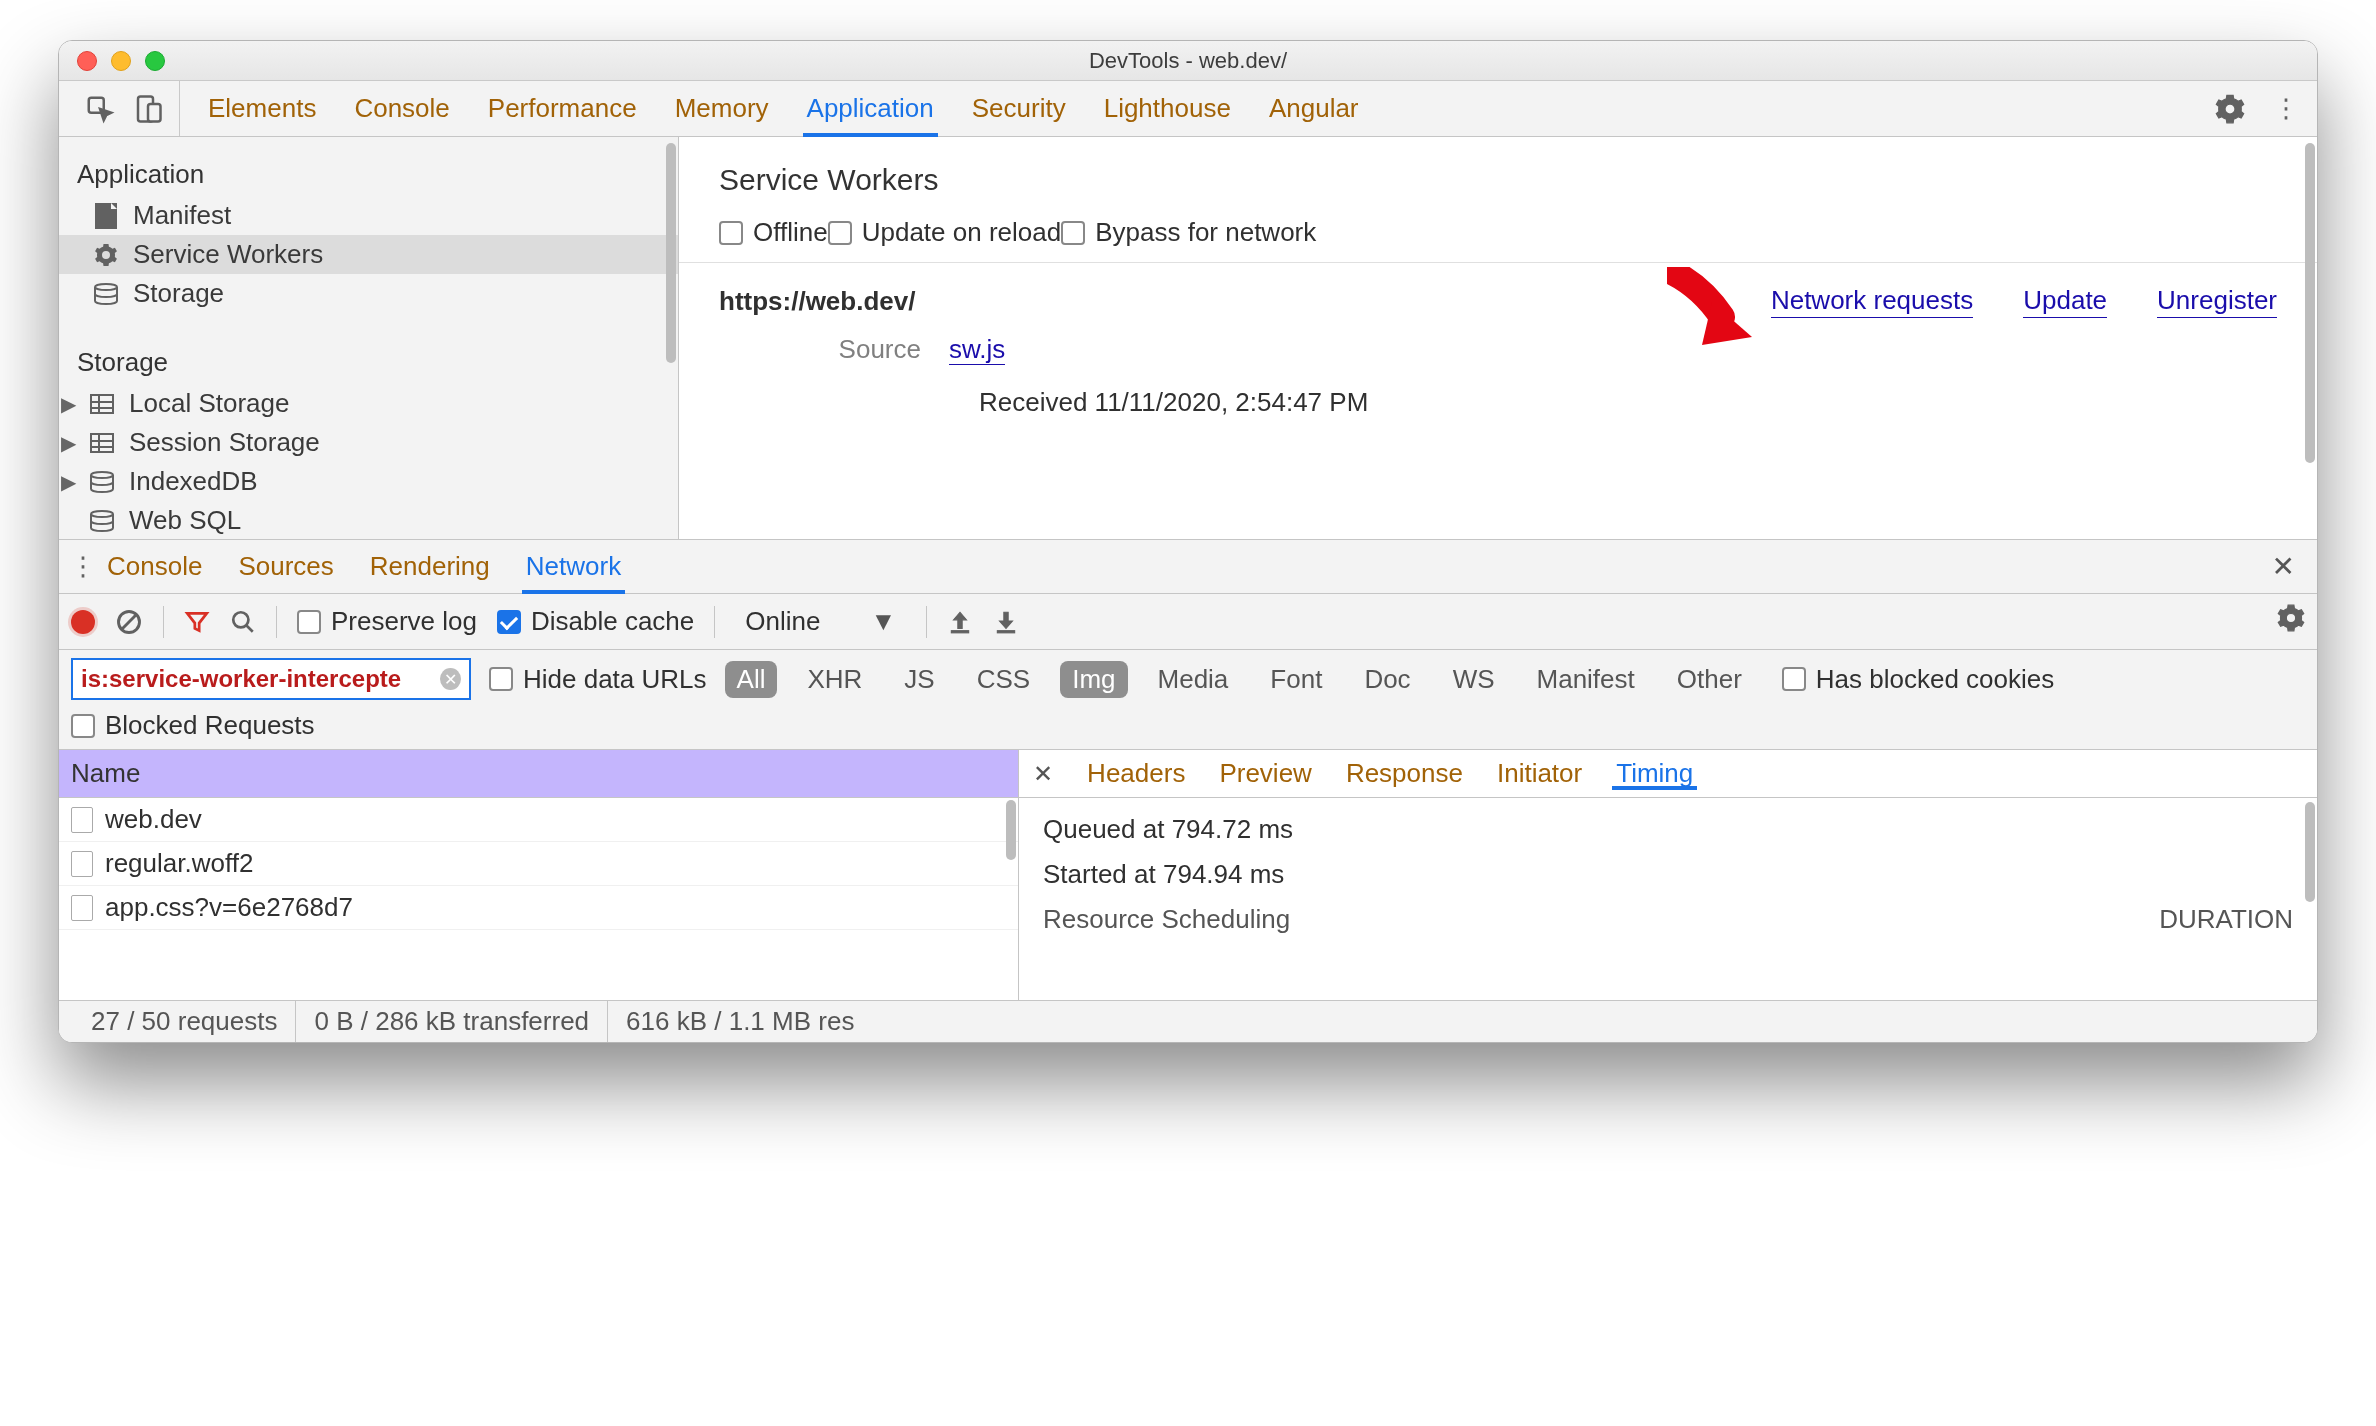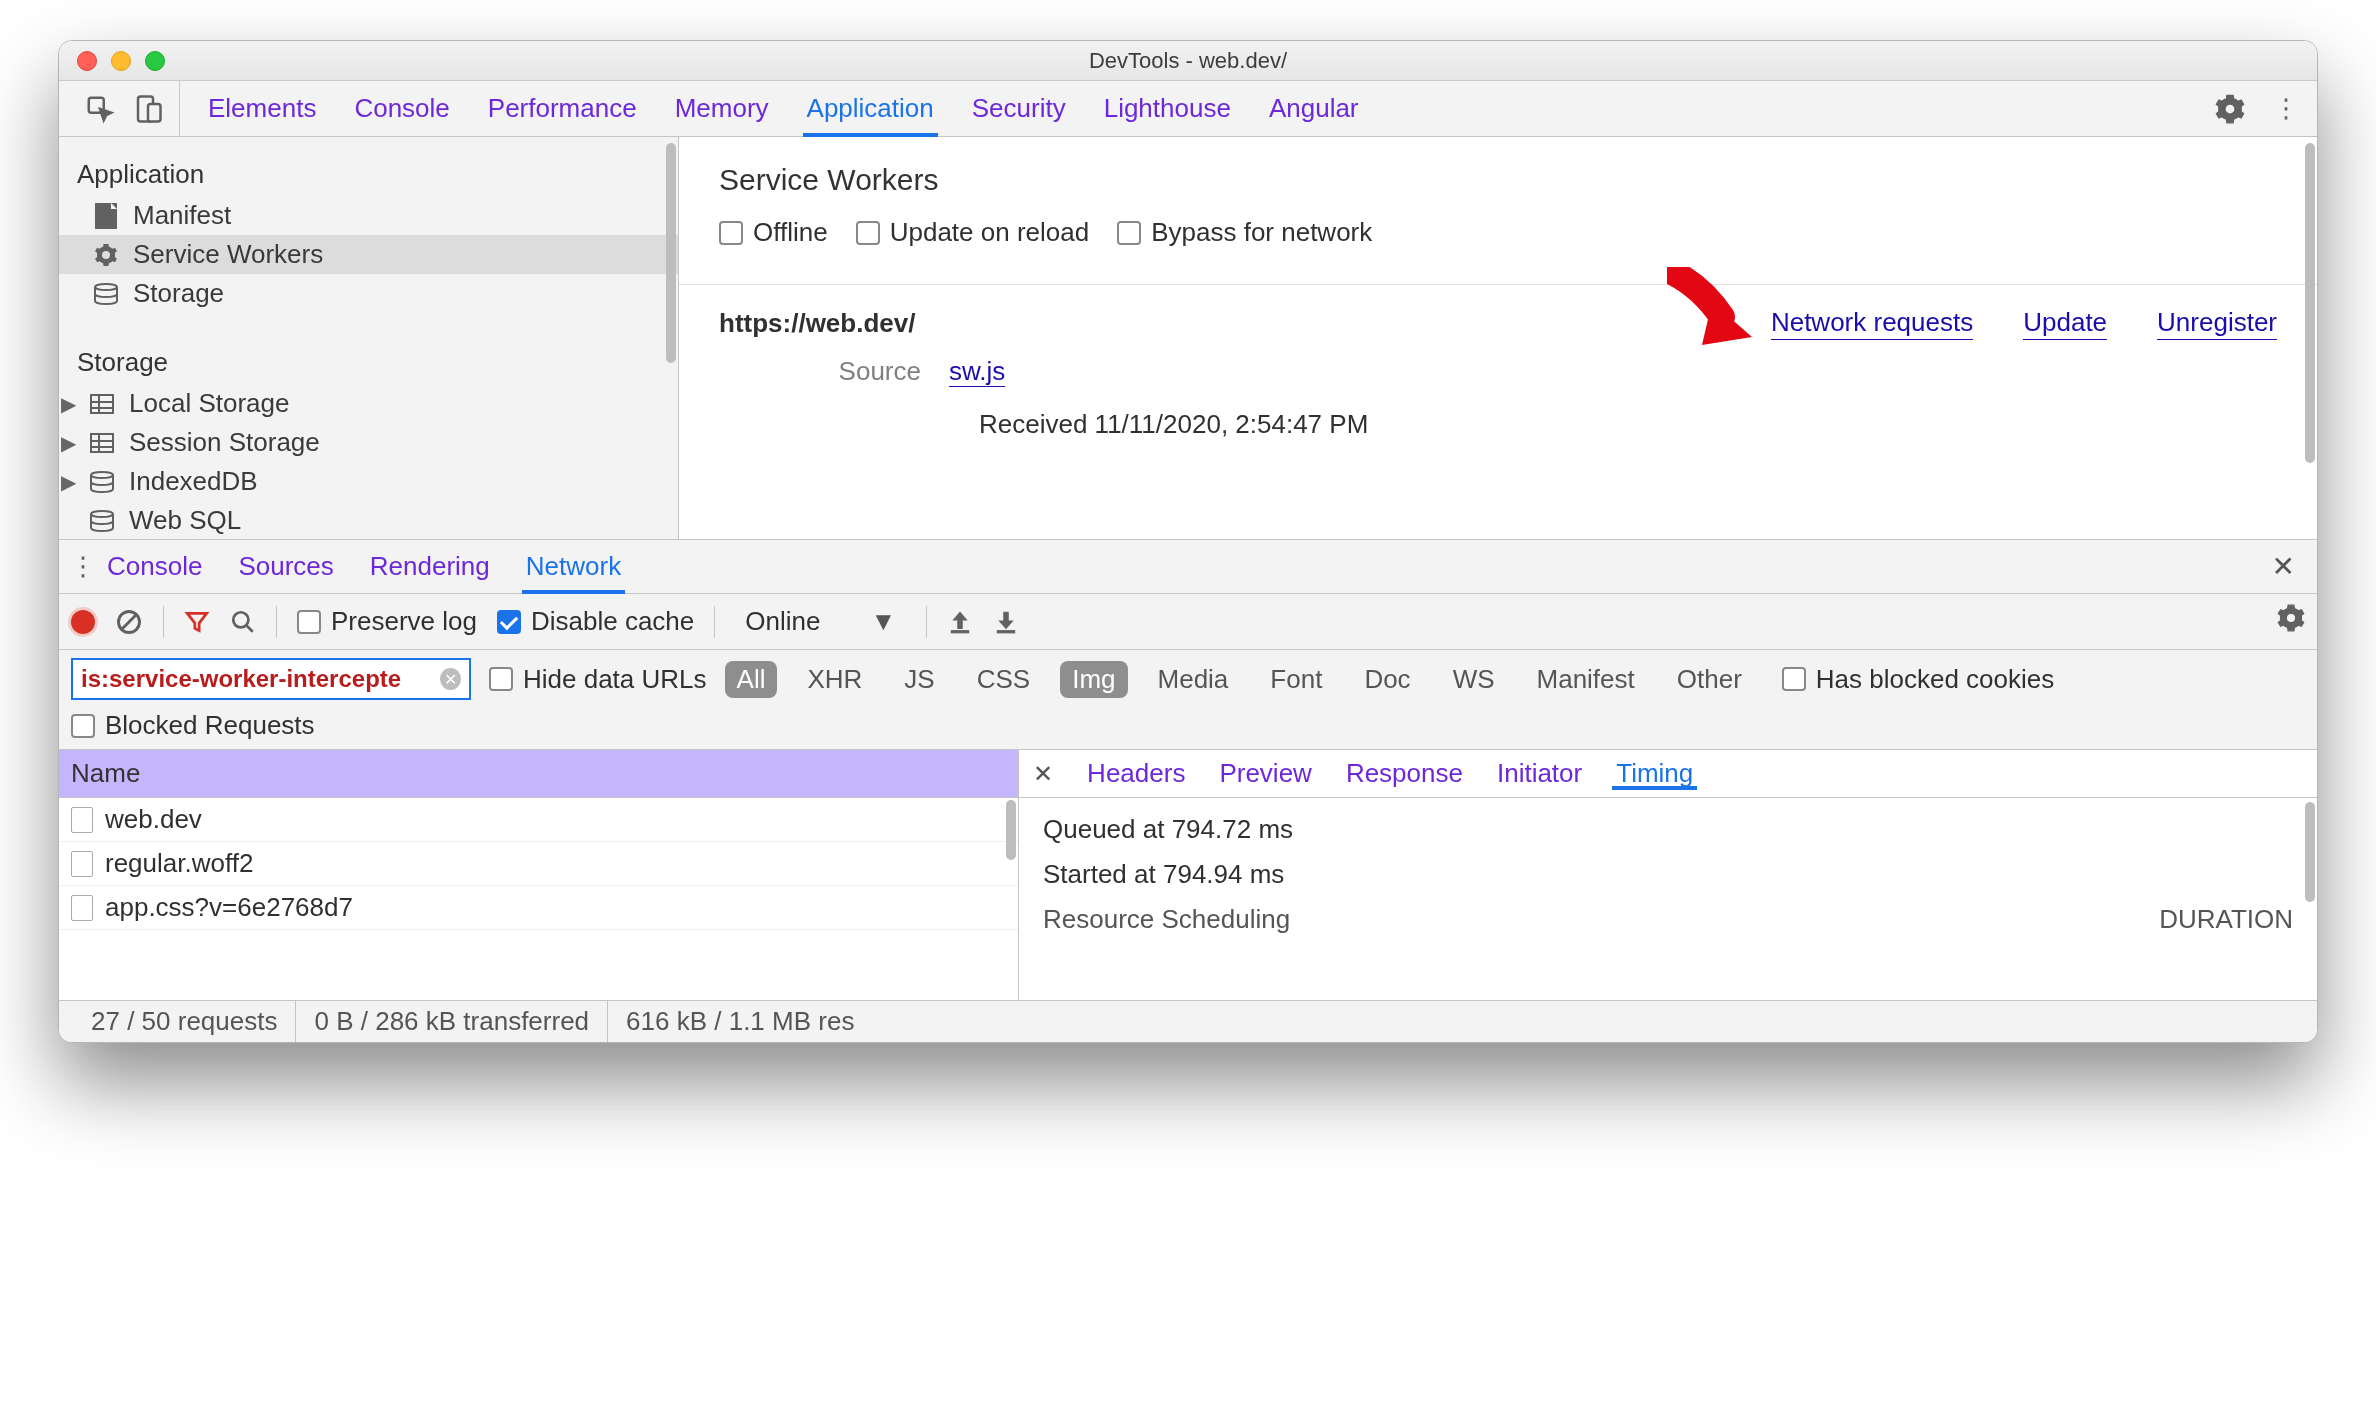--- a/index.html
+++ b/index.html
@@ -11,39 +11,39 @@
   .traffic { display: flex; gap: 14px; margin-left: 18px; }
   .tl-dot { width: 20px; height: 20px; border-radius: 50%; }
   .tl-close { background:#ff5f57; border:1px solid #e14239; }
   .tl-min   { background:#febc2e; border:1px solid #e1a11b; }
   .tl-max   { background:#28c840; border:1px solid #1baa32; }
   .title { position:absolute; left:0; right:0; text-align:center; font-size:22px; color:#3d3d3d; }
   
   .tabstrip { height: 56px; background:#f3f3f3; border-bottom: 1px solid #c5c5c5; display:flex; align-items:center; padding: 0 10px; }
   .ts-icons { display:flex; align-items:center; gap: 18px; padding:0 16px; border-right:1px solid #c9c9c9; height:100%; }
   .tabs { display:flex; align-items:stretch; gap: 38px; padding-left: 28px; height:100%; }
-  .tab { display:flex; align-items:center; color:#6d28d9; cursor:pointer; white-space:nowrap; }
+  .tab { display:flex; align-items:center; color:#a16207; cursor:pointer; white-space:nowrap; }
   .tab.active { color:#1a73e8; position:relative; }
   .tab.active::after { content:""; position:absolute; bottom:-1px; left:-4px; right:-4px; height:4px; background:#1a73e8; }
   .ts-right { margin-left:auto; display:flex; align-items:center; gap: 28px; padding-right:12px; }
   
   .split { flex:1; display:flex; min-height:0; }
   .sidebar { width: 620px; background:#f3f3f3; border-right:1px solid #c5c5c5; overflow-y:auto; position:relative; }
   .sidebar-inner { padding: 10px 0 10px 0; height: 520px; overflow:hidden; }
   .sb-section { padding: 12px 18px 6px 18px; color:#333; font-size:26px; }
   .sb-item { display:flex; align-items:center; gap:14px; padding: 4px 18px 4px 34px; color:#3a3a3a; cursor:pointer; }
   .sb-item.selected { background:#dcdcdc; }
   .sb-sub { padding-left: 20px; }
   .tri { margin-left:-18px; width:14px; text-align:center; color:#666; font-size:20px; }
   .sb-icon { width:26px; height:26px; display:inline-flex; align-items:center; justify-content:center; color:#616161; }
   
   .main { flex:1; overflow:auto; position:relative; }
   .sw-panel { padding: 26px 40px; }
   .sw-title { font-size:30px; color:#333; margin-bottom: 20px; }
-  .sw-checks { display:flex; align-items:center; gap: 28px; margin-bottom: 36px; }
+  .sw-checks { display:flex; align-items:center; margin-bottom: 14px; }
   .chk { display:flex; align-items:center; gap:10px; }
   .chk-box { width:24px; height:24px; border:2px solid #888; border-radius:4px; background:#fff; }
   .sw-divider { height:1px; background:#e0e0e0; margin: 10px -40px 22px -40px; }
   .sw-origin-row { display:flex; align-items:center; }
   .sw-origin-row .links { margin-left:auto; display:flex; gap:50px; }
   .sw-origin-row a, .link { color:#1a0dab; cursor:pointer; border-bottom:1px solid #1a0dab; padding-bottom:1px; }
   .kv { display:flex; margin-top: 16px; }
   .kv-label { width:230px; text-align:right; padding-right: 28px; color:#808080; }
   .kv-val a { color:#1a0dab; border-bottom:1px solid #1a0dab; }
   .kv-plain { margin-top: 22px; margin-left: 260px; color:#303030; }

